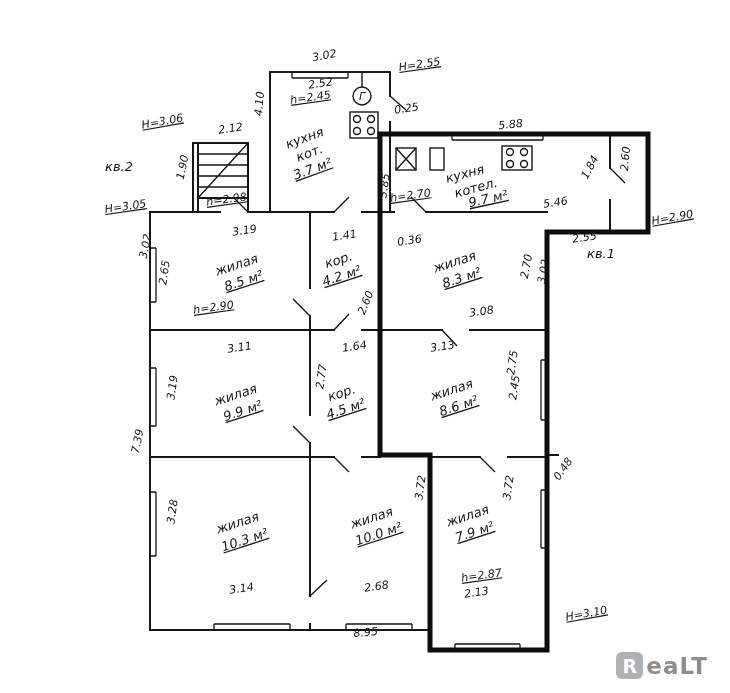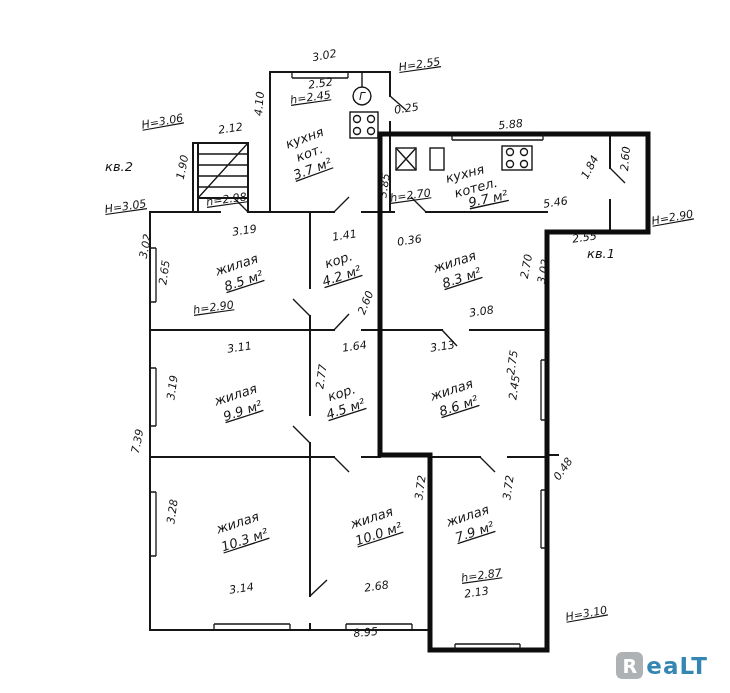--- a/index.html
+++ b/index.html
@@ -11,21 +11,21 @@
   .win{stroke:#161616;stroke-width:1.3;fill:none;}
   .leaf{stroke:#161616;stroke-width:1.4;fill:none;}
   .fix{stroke:#161616;stroke-width:1.4;fill:none;}
   .dim{font:italic 11px "DejaVu Sans",sans-serif;fill:#141414;text-anchor:middle;}
   .room{font:italic 13px "DejaVu Sans",sans-serif;fill:#141414;text-anchor:middle;}
   .apt{font:italic 13px "DejaVu Sans",sans-serif;fill:#141414;text-anchor:middle;}
   .u{text-decoration:underline;}
   .watermark{position:absolute;right:22px;bottom:14px;display:flex;align-items:center;gap:3px;opacity:.8;}
   .wm-box{width:27px;height:27px;background:#9aa0a3;border-radius:6px;color:#fff;
           font:bold 19px "DejaVu Sans",sans-serif;display:flex;align-items:center;justify-content:center;}
-  .wm-text{color:#0369a1;font:bold 23px "DejaVu Sans",sans-serif;letter-spacing:1px;}
+  .wm-text{color:#737373;font:bold 23px "DejaVu Sans",sans-serif;letter-spacing:1px;}
 </style>
 </head>
 <body>
 
 <div class="page">
 <svg width="730" height="693" viewBox="0 0 730 693">
 
   <g>
     <path class="wall" d="M270,72 H390 M270,72 V212 M390,72 V96 M390,122 V134 M390,134 V212"></path>
     <path class="wall" d="M150,212 H220 M248,212 H334 M362,212 H394 M426,212 H547"></path>

